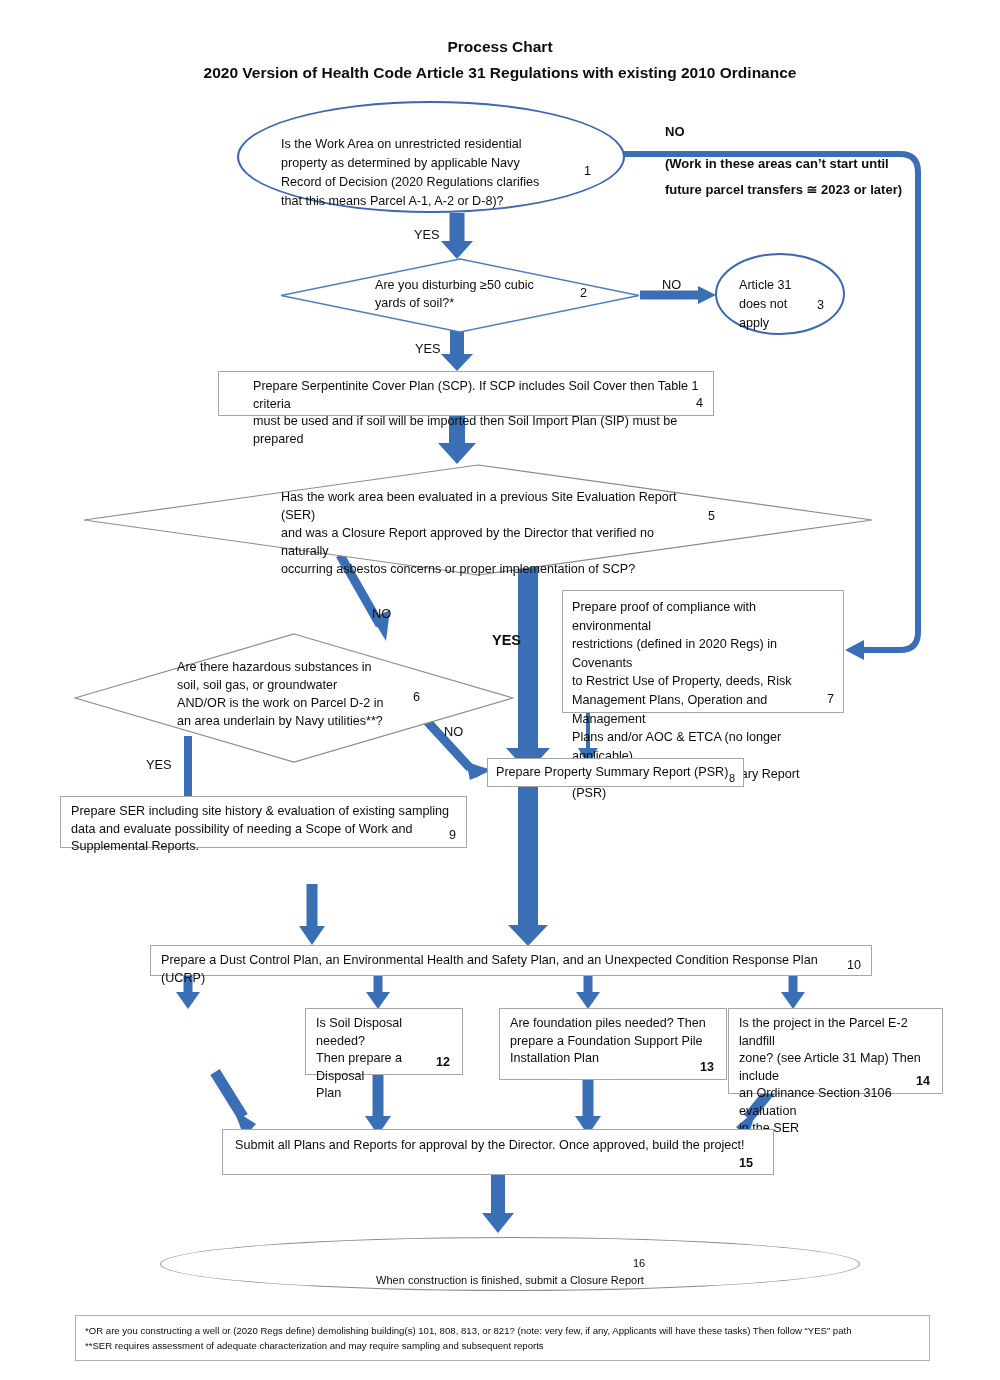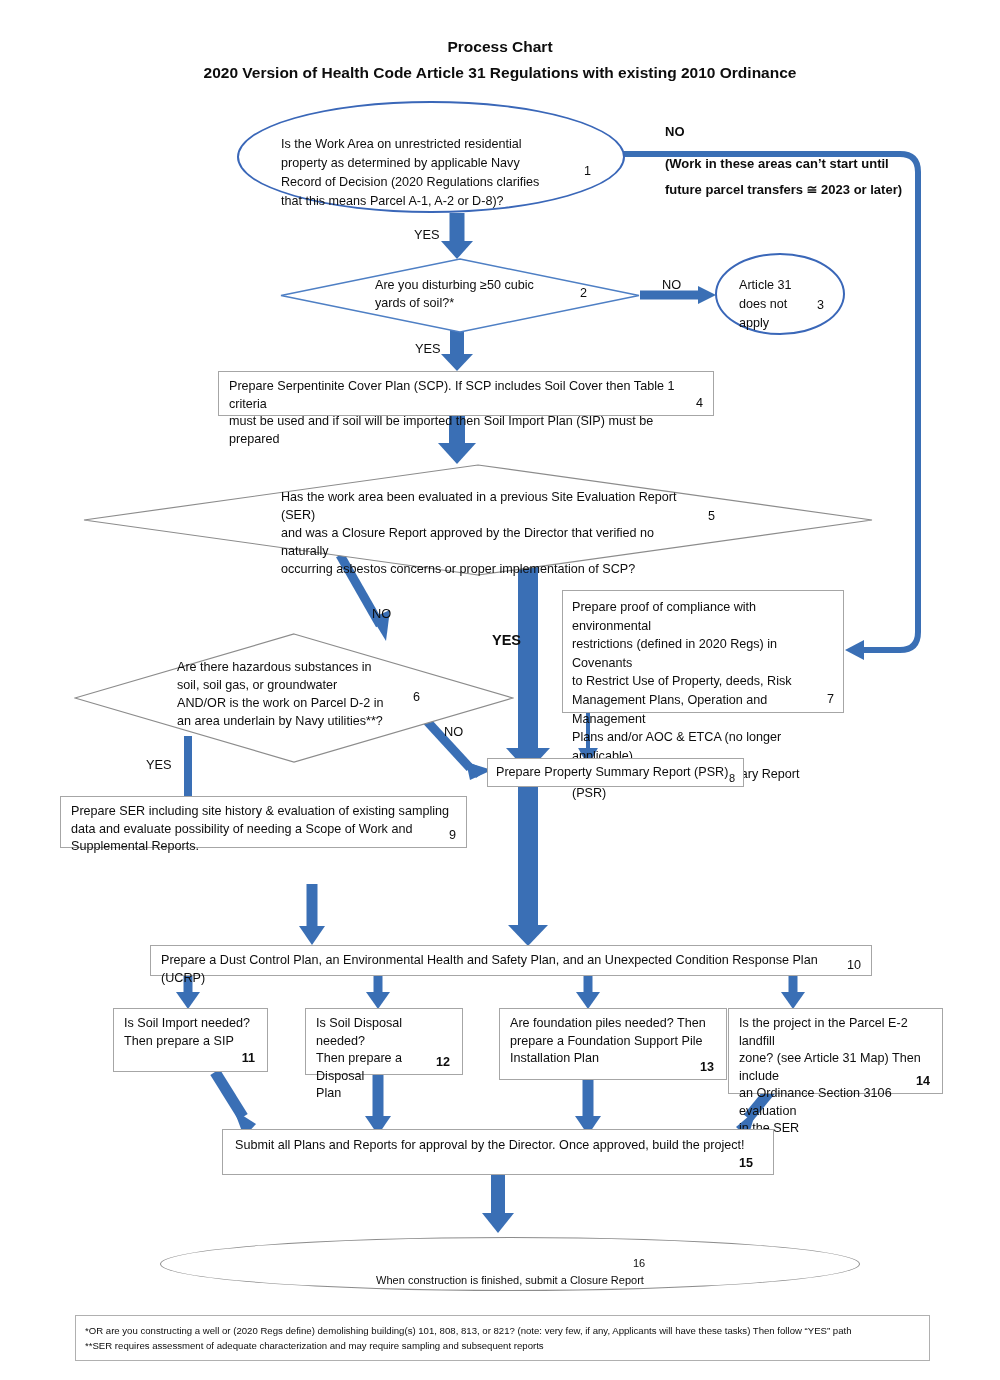--- a/index.html
+++ b/index.html
@@ -182,21 +182,21 @@
 
   <div class="node ellipse" style="left:715px;top:253px;width:130px;height:82px;">
     <div class="txt" style="padding-left:22px;">
       <div>Article 31</div>
       <div>does not</div>
       <div>apply</div>
     </div>
     <div class="num" style="right:19px;bottom:21px;">3</div>
   </div>
 
-  <div class="node rect" style="left:218px;top:371px;width:496px;height:45px;">
+  <div class="node rect" style="left:218px;top:371px;width:496px;height:45px;padding-left:24px;">
     <div class="txt">
       <div>Prepare Serpentinite Cover Plan (SCP). If SCP includes Soil Cover then Table 1 criteria</div>
       <div>must be used and if soil will be imported then Soil Import Plan (SIP) must be prepared</div>
     </div>
     <div class="num" style="right:10px;bottom:5px;">4</div>
   </div>
 
   <div class="diamond-wrap" style="left:83px;top:464px;width:790px;height:112px;">
     <svg width="790" height="112">
       <polygon points="395,1 789,56 395,111 1,56" fill="#ffffff" stroke="#8c8c8c" stroke-width="1.2"></polygon>
@@ -256,27 +256,20 @@
     <div class="num" style="right:10px;bottom:5px;">9</div>
   </div>
 
   <div class="node rect" style="left:150px;top:945px;width:722px;height:31px;">
     <div class="txt" style="padding:6px 10px;">
       <div>Prepare a Dust Control Plan, an Environmental Health and Safety Plan, and an Unexpected Condition Response Plan (UCRP)</div>
     </div>
     <div class="num" style="right:10px;bottom:3px;margin-left:36px;">10</div>
   </div>
 
-  <div class="node rect" style="left:113px;top:1008px;width:155px;height:64px;">
-    <div class="txt">
-      <div>Is Soil Import needed?</div>
-      <div>Then prepare a SIP</div>
-    </div>
-    <div class="num" style="right:12px;bottom:6px;font-weight:bold;">11</div>
-  </div>
 
   <div class="node rect" style="left:305px;top:1008px;width:158px;height:67px;">
     <div class="txt">
       <div>Is Soil Disposal needed?</div>
       <div>Then prepare a Disposal</div>
       <div>Plan</div>
     </div>
     <div class="num" style="right:12px;bottom:5px;font-weight:bold;">12</div>
   </div>
 

